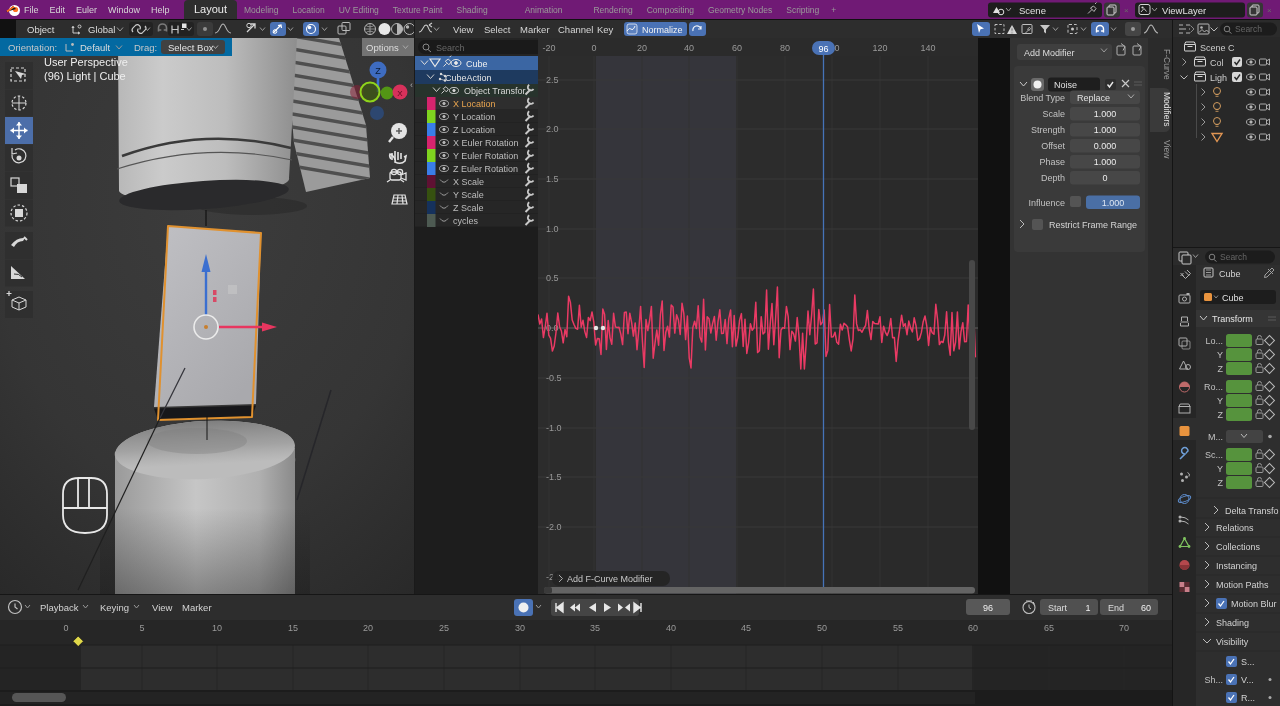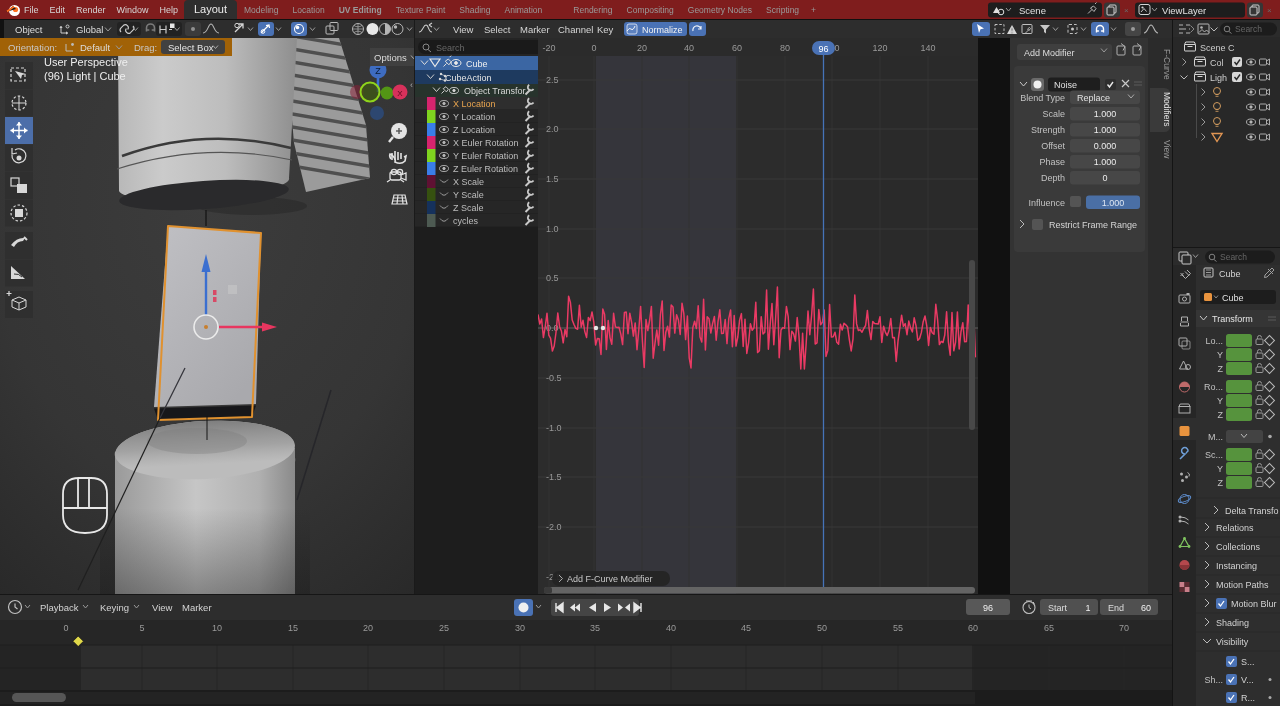--- a/index.html
+++ b/index.html
@@ -5,42 +5,42 @@
 html,body{width:1280px;height:706px;overflow:hidden;background:#111;}
 body{font-family:"Liberation Sans",sans-serif;font-size:9px;color:#cfcfcf;position:relative;}
 .abs{position:absolute;}
 .row{display:flex;align-items:center;}
 .menu{color:#d5d5d5;font-size:9px;margin-right:11px;}
 .dim{color:#9a9a9a;}
 svg{display:block;}
 </style></head>
 <body>
 
-<div class="abs" id="topbar" style="left:0;top:0;width:1280px;height:20px;background:#7f1d1d;">
+<div class="abs" id="topbar" style="left:0;top:0;width:1280px;height:20px;background:#701a75;">
   <svg class="abs" style="left:5px;top:2px;" width="17" height="16" viewBox="0 0 17 16">
     <circle cx="9.5" cy="8.5" r="5.5" fill="#fff"></circle>
     <circle cx="10.5" cy="7.5" r="2.6" fill="#ff7021"></circle>
     <path d="M1,10 L8,4 L11,7 Z" fill="#1a1a1a"></path>
     <path d="M2,9.5 L9,4.5" stroke="#ff7021" stroke-width="1.6" fill="none"></path>
   </svg>
   <div class="row abs" style="left:24px;top:0;height:20px;font-size:9.5px;">
     <span class="menu">File</span>
       <span class="menu">Edit</span>
-      <span class="menu">Render</span>
+      <span class="menu">Euler</span>
       <span class="menu">Window</span>
       <span class="menu">Help</span>
   </div>
   <div class="row abs" style="left:184px;top:0;height:20px;font-size:8.5px;">
     <span style="background:#2e2e2e;color:#ececec;font-size:11px;padding:3px 10px 5px;border-radius:4px 4px 0 0;">Layout</span>
     <span class="dim" style="padding:0 7px;">Modeling</span>
     <span class="dim" style="padding:0 7px;">Location</span>
-    <span class="dim" style="padding:0 7px;font-weight:bold;">UV Editing</span>
+    <span class="dim" style="padding:0 7px;">UV Editing</span>
     <span class="dim" style="padding:0 7px;">Texture Paint</span>
     <span class="dim" style="padding:0 7px;">Shading</span>
-    <span class="dim" style="padding:0 7px;">Animation</span>
+    <span class="dim" style="padding:0 7px;margin-left:23px;">Animation</span>
     <span class="dim" style="padding:0 7px;margin-left:17px;">Rendering</span>
     <span class="dim" style="padding:0 7px;text-align:right;">Compositing</span>
     <span class="dim" style="padding:0 7px;text-align:center;">Geometry Nodes</span>
     <span class="dim" style="padding:0 7px;text-align:center;">Scripting</span>
     <span class="dim" style="padding:0 5px;">+</span>
   </div>
   <svg class="abs" style="left:985px;top:0;" width="295" height="20" viewBox="0 0 295 20">
     <rect x="3" y="2.5" width="114" height="15" rx="3" fill="#1d1d1d"></rect>
     <path d="M8,13 l3.5,-6 3.5,6 Z" fill="#e0e0e0"></path>
       <circle cx="16" cy="12" r="2.8" fill="none" stroke="#e0e0e0"></circle>
@@ -63,21 +63,21 @@
     <text x="177" y="13.5" font-size="9.5" fill="#e2e2e2">ViewLayer</text>
     <rect x="262" y="2.5" width="16" height="15" rx="3" fill="#363636"></rect>
     <g stroke="#d0d0d0" fill="none">
         <rect x="267" y="5" width="7" height="8" rx="1"></rect>
         <rect x="265" y="7" width="7" height="8" rx="1" fill="#363636"></rect>
       </g>
     <text x="282" y="13" font-size="8" fill="#6a6a6a">×</text>
   </svg>
 </div>
 
-<div class="abs" id="vph1" style="left:4px;top:20px;width:415px;height:18px;background:#2d2d2d;">
+<div class="abs" id="vph1" style="left:16px;top:20px;width:415px;height:18px;background:#2d2d2d;">
   <svg class="abs" style="left:0;top:0;" width="415" height="18" viewBox="0 0 415 18">
     <text x="11" y="12.5" font-size="9.5" fill="#dddddd">Object</text>
     <g stroke="#cccccc" fill="none" stroke-width="1">
       <path d="M57,13 L57,6 M57,13 L64,13"></path>
         <path d="M57,6 l-1.7,2 h3.4 Z M64,13 l-2,-1.7 v3.4 Z" fill="#ccc" stroke="none"></path>
         <circle cx="63.5" cy="6.5" r="1.5"></circle>
     </g>
     <text x="72" y="12.5" font-size="9.5" fill="#dddddd">Global</text>
     <path d="M101,7.5 l3,3.5 3,-3.5" stroke="#999" fill="none"></path>
     <rect x="113" y="2" width="24" height="14" rx="3" fill="#222222"></rect>
@@ -282,34 +282,34 @@
     <path d="M11,241 l14,0 -14,-13 Z" fill="#d8d8d8" stroke="none"></path>
           <path d="M14,236 a9,9 0 0 1 8,3" stroke="#2f2f2f" stroke-width="1"></path>
     <path d="M12,262 l7,-3 7,3 -7,3 Z M12,262 v7 l7,3 v-7 M26,262 v7 l-7,3" stroke-width="1"></path>
     <path d="M9,258 v-5 m-2.5,2.5 h5" stroke-width="1.2"></path>
   </g>
 </g>
 <text x="44" y="28" font-size="11" fill="#eee" font-family="Liberation Sans">User Perspective</text>
 <text x="44" y="42" font-size="11" fill="#eee" font-family="Liberation Sans">(96) Light | Cube</text>
 </svg>
 </div>
-<div class="abs" id="vph2" style="left:0;top:38px;width:232px;height:18px;background:#a16207;">
+<div class="abs" id="vph2" style="left:0;top:38px;width:232px;height:18px;background:#0369a1;">
   <svg width="232" height="18" viewBox="0 0 232 18">
     <text x="8" y="12.5" font-size="9.5" fill="#c8c8c8">Orientation:</text>
     <path d="M66,13 L66,6 M66,13 L73,13" stroke="#bbb" stroke-width="1"></path>
       <circle cx="72.5" cy="6.5" r="1.4" fill="#bbb"></circle>
     <text x="80" y="12.5" font-size="9.5" fill="#dddddd">Default</text>
     <path d="M116,7.5 l3,3.5 3,-3.5" stroke="#999" fill="none"></path>
     <text x="134" y="12.5" font-size="9.5" fill="#c8c8c8">Drag:</text>
     <rect x="161" y="2" width="64" height="14" rx="3" fill="#414141"></rect>
     <text x="168" y="12.5" font-size="9.5" fill="#e5e5e5">Select Box</text>
     <path d="M213,7.5 l2.5,3 2.5,-3" stroke="#aaa" fill="none"></path>
   </svg>
 </div>
-<div class="abs" id="vph2b" style="left:370px;top:38px;width:53px;height:18px;background:#404040;margin-top:10px;">
+<div class="abs" id="vph2b" style="left:362px;top:38px;width:53px;height:18px;background:#737373;">
   <svg width="53" height="18" viewBox="0 0 53 18">
     <text x="4" y="12.5" font-size="9.5" fill="#dddddd">Options</text>
     <path d="M41,7.5 l2.5,3 2.5,-3" stroke="#aaa" fill="none"></path>
   </svg>
 </div>
 
 <div class="abs" id="gh" style="left:415px;top:20px;width:757px;height:18px;background:#2d2d2d;">
 <svg width="757" height="18" viewBox="0 0 757 18">
   <path d="M4,12 C8,12 8,5 11,5 C14,5 13,12 17,12 M14,5 l3,-2 m-3,2 l3,2" stroke="#ccc" stroke-width="1.1" fill="none"></path>
   <path d="M19,7.5 l2.5,3 2.5,-3" stroke="#999" fill="none"></path>

